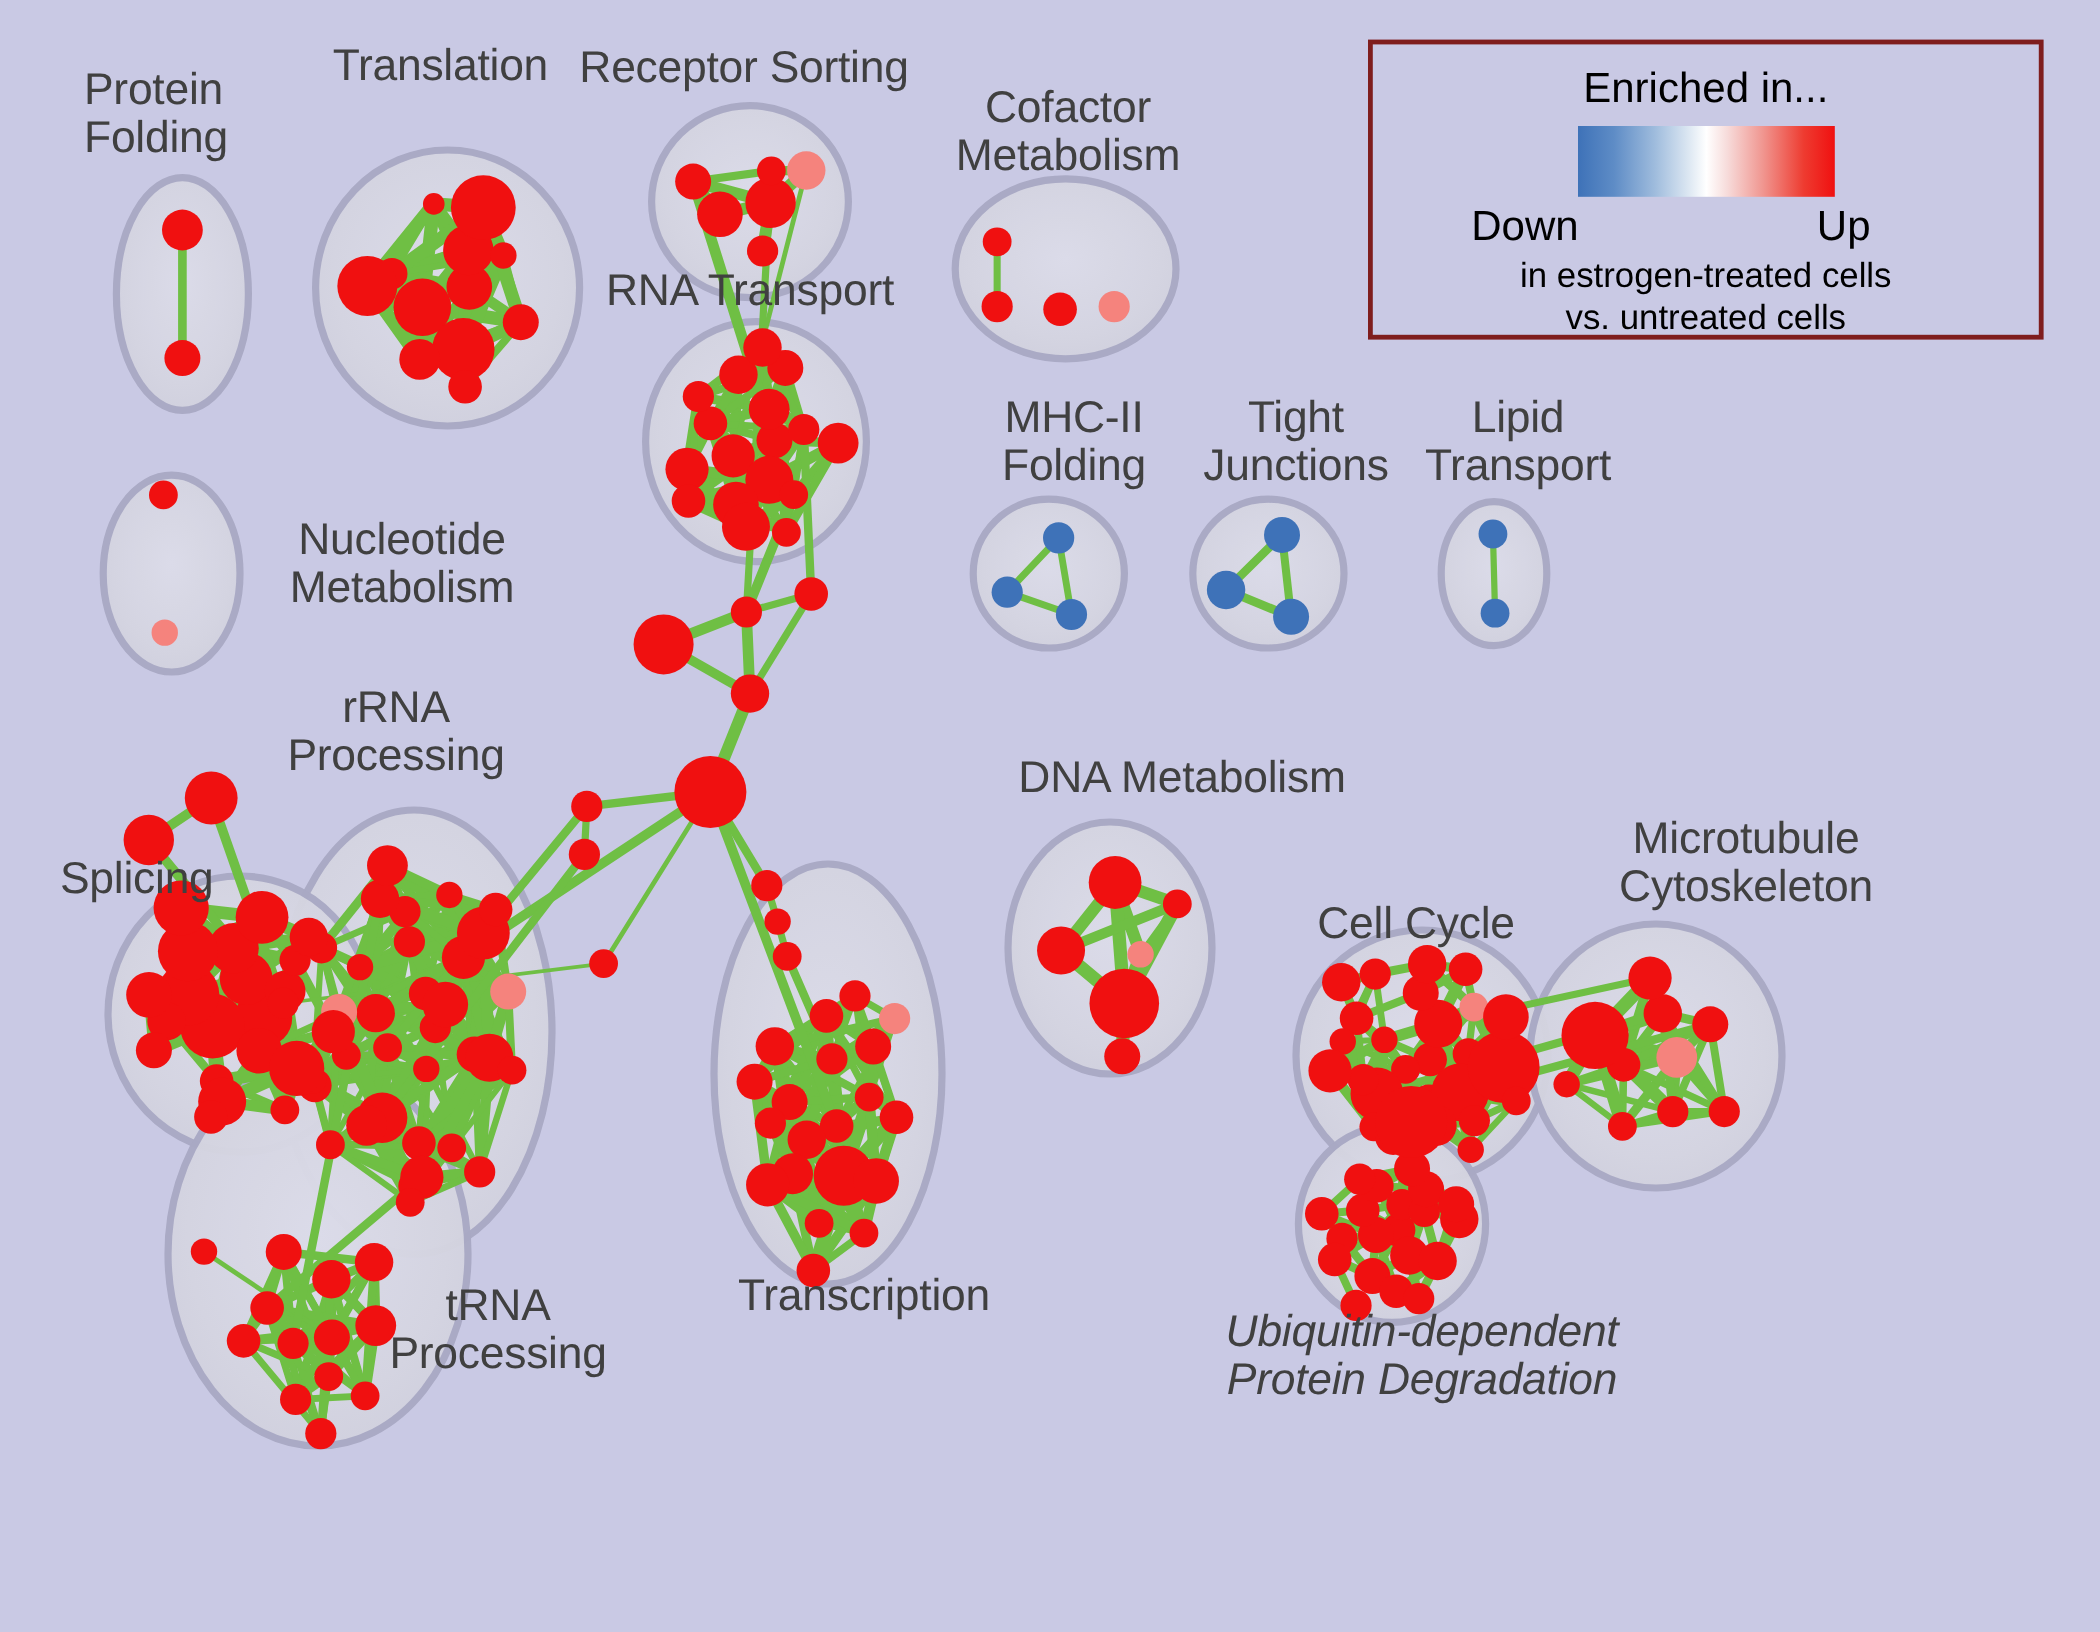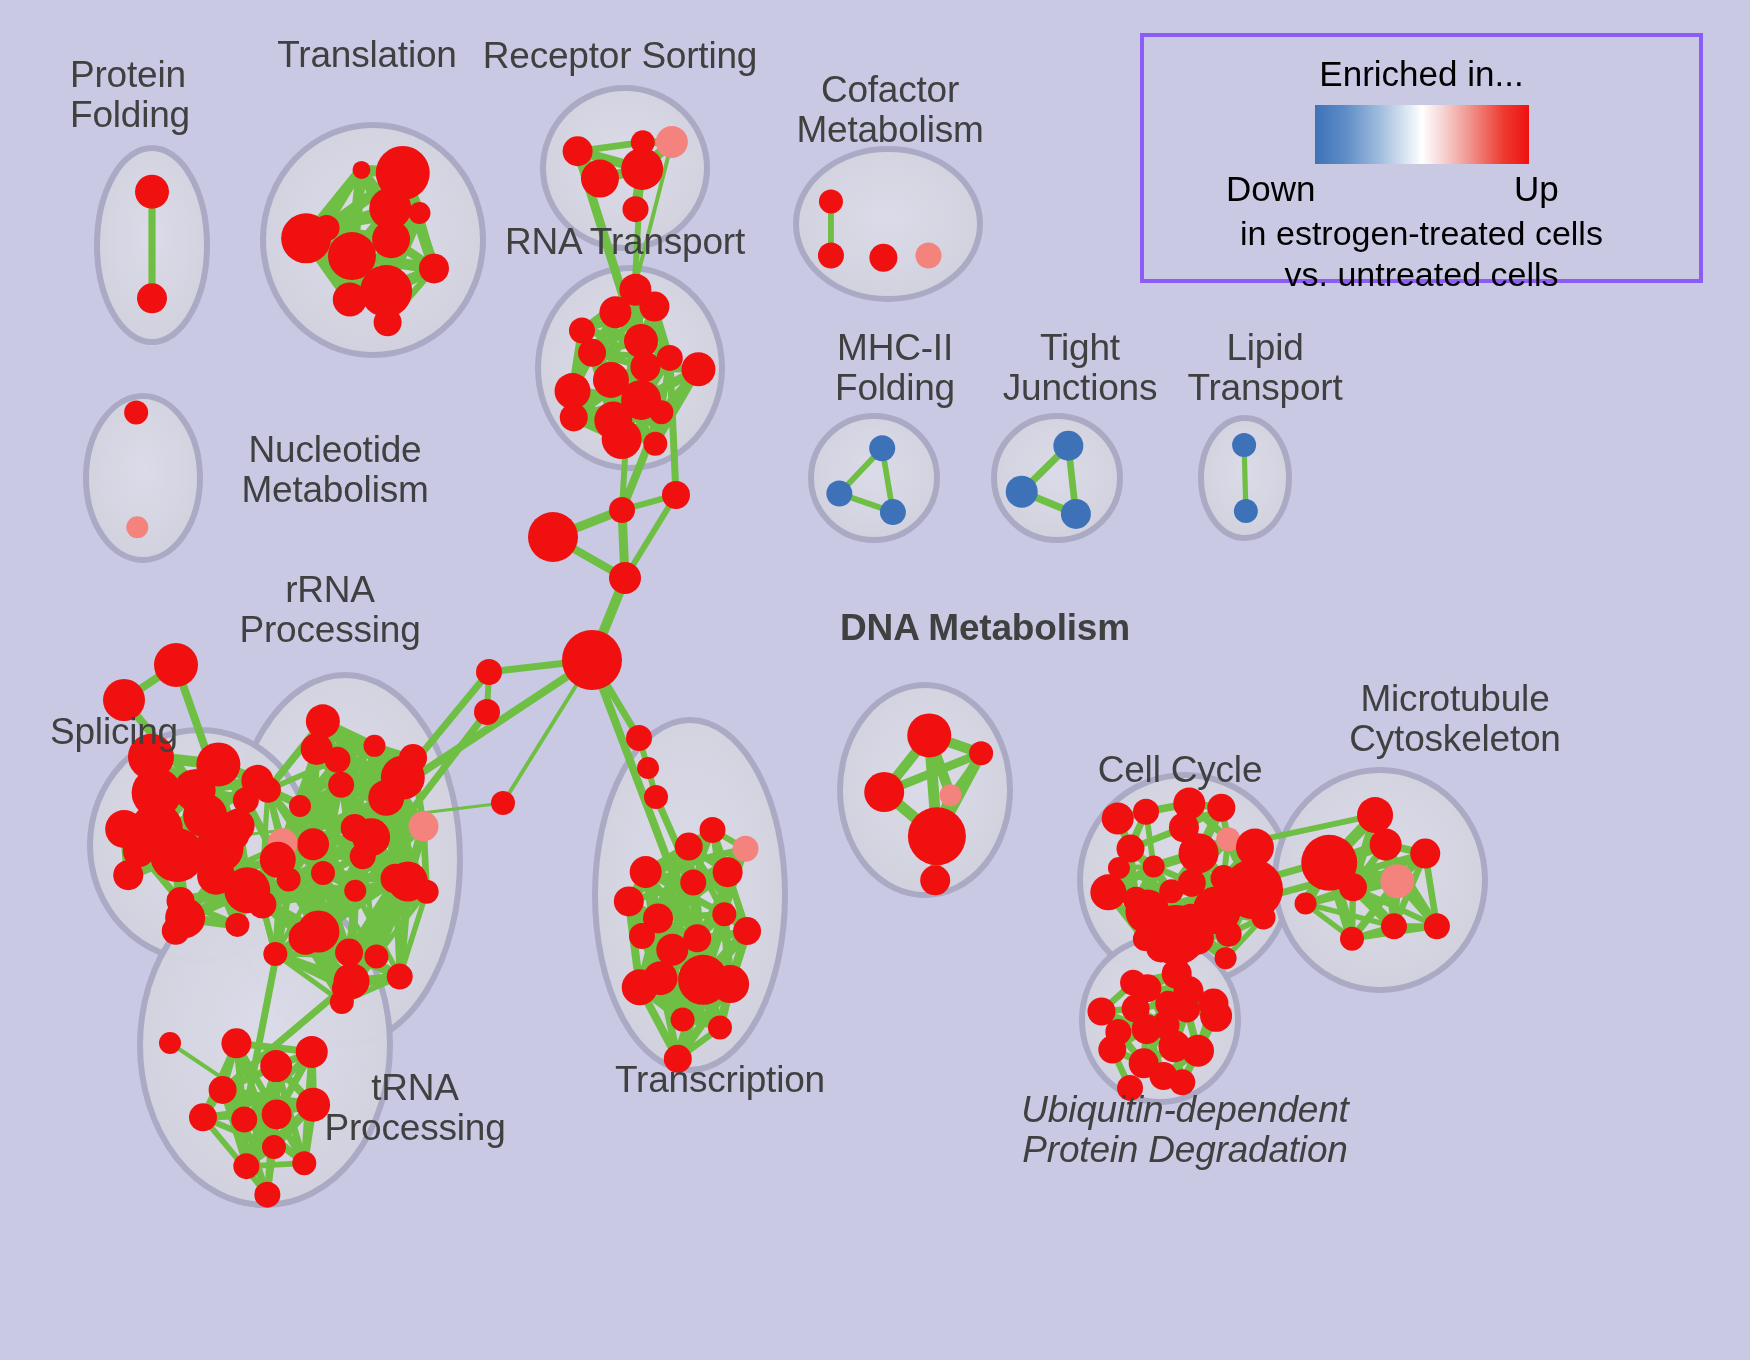--- a/index.html
+++ b/index.html
@@ -16,35 +16,35 @@
     white-space:pre-line;
     text-align:center;
     letter-spacing:-0.2px;
   }
   .clabel.left{text-align:left;}
   #legend{
     position:absolute;
     left:1140px; top:33px;
     width:563px; height:250px;
     background:#c9c9e4;
-    border:4px solid #8b5cf6;
+    border:4px solid #7f1d1d;
     box-sizing:border-box;
   }
   #legend-title{
     position:absolute;left:0;right:0;top:17px;
     text-align:center;font-size:35px;color:#000;
   }
   #legend-bar{
     position:absolute;left:50%;transform:translateX(-50%);
     top:68px;width:214px;height:59px;
     background:linear-gradient(to right,#3e72b8 0%,#5e8cc6 14%,#9fbcdd 30%,#dce7f2 43%,#ffffff 50%,#f7dcdb 58%,#f09690 72%,#ee3b30 88%,#f01010 100%);
   }
   #legend-down{position:absolute;left:82px;top:132px;font-size:35px;}
   #legend-up{position:absolute;left:370px;top:132px;font-size:35px;}
-  #legend-sub{position:absolute;left:0;right:0;top:176px;text-align:center;font-size:34px;line-height:1.2;white-space:pre-line;}
+  #legend-sub{position:absolute;left:0;right:0;top:176px;text-align:center;font-size:29px;line-height:1.2;white-space:pre-line;}
 </style>
 </head>
 <body>
 
 <div id="stage">
 
   <svg id="net" viewBox="0 0 1750 1360">
     <defs>
       <radialGradient id="cg" cx="50%" cy="45%" r="62%">
         <stop offset="0%" stop-color="#dcdcea"></stop>
@@ -1080,21 +1080,21 @@
       <div class="clabel" style="left: 965px; top: 328px; width: 230px;">Tight
 Junctions</div>
       <div class="clabel" style="left: 1150px; top: 328px; width: 230px;">Lipid
 Transport</div>
       <div class="clabel" style="left: 205px; top: 570px; width: 250px;">rRNA
 Processing</div>
       <div class="clabel left" style="left: 50px; top: 712px; width: 200px;">Splicing</div>
       <div class="clabel" style="left: 290px; top: 1068px; width: 250px;">tRNA
 Processing</div>
       <div class="clabel" style="left: 560px; top: 1060px; width: 320px;">Transcription</div>
-      <div class="clabel" style="left: 790px; top: 608px; width: 390px; font-weight: bold;">DNA Metabolism</div>
+      <div class="clabel" style="left: 790px; top: 628px; width: 390px;">DNA Metabolism</div>
       <div class="clabel" style="left: 1040px; top: 750px; width: 280px;">Cell Cycle</div>
       <div class="clabel" style="left: 1280px; top: 660px; width: 350px; margin-top: 19px;">Microtubule
 Cytoskeleton</div>
       <div class="clabel" style="left: 960px; top: 1090px; width: 450px; font-style: italic;">Ubiquitin-dependent
 Protein Degradation</div>
     </div>
 
   <div id="legend">
     <div id="legend-title">Enriched in...</div>
     <div id="legend-bar"></div>

